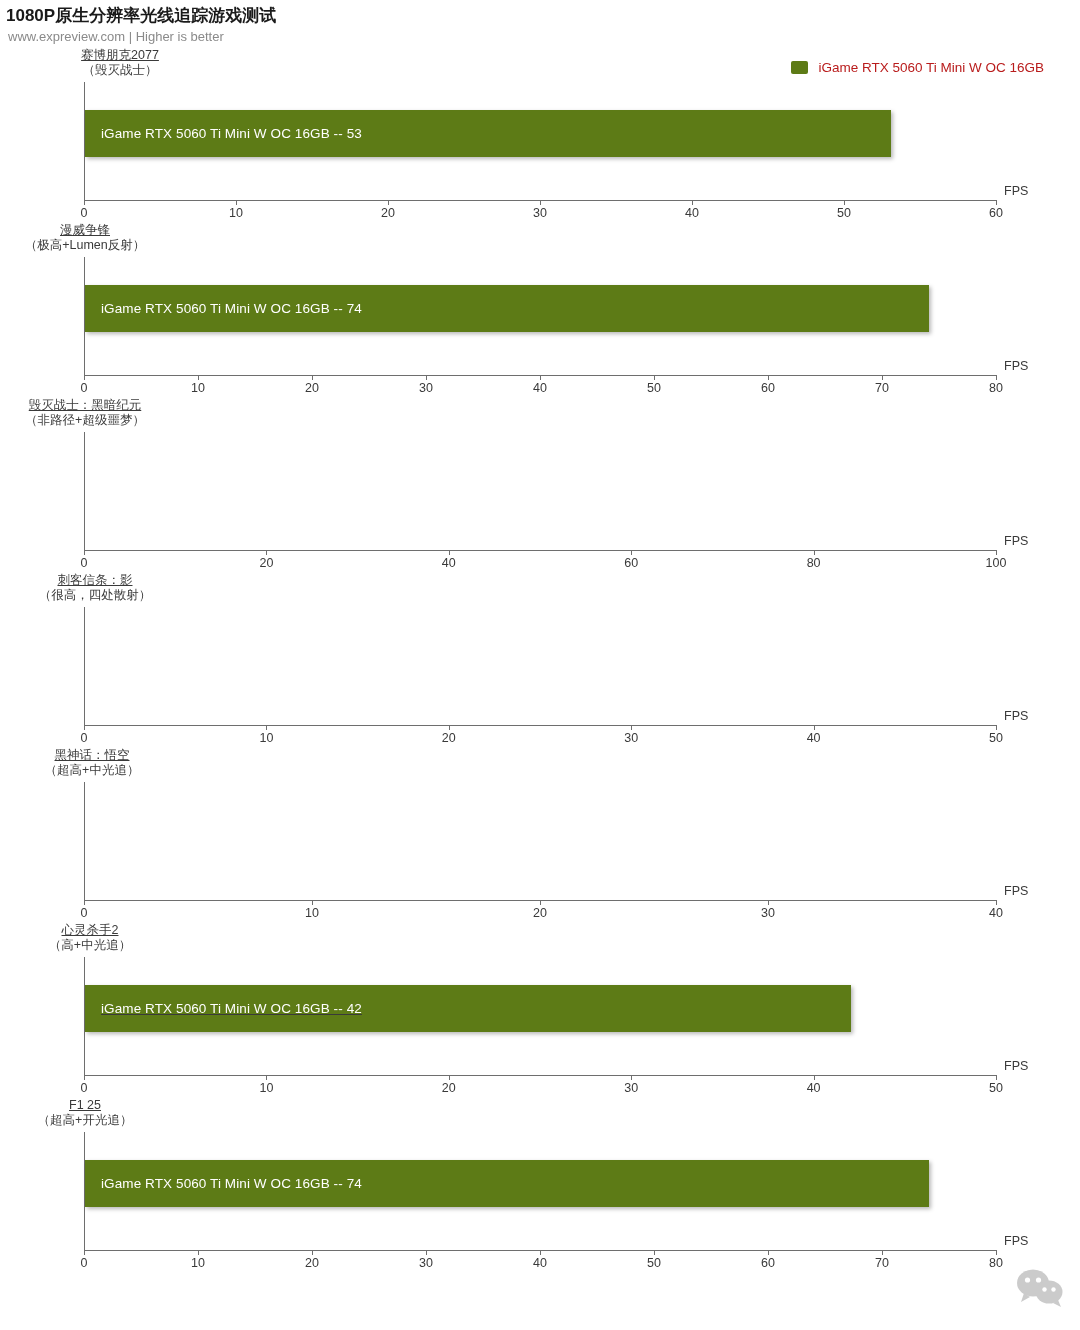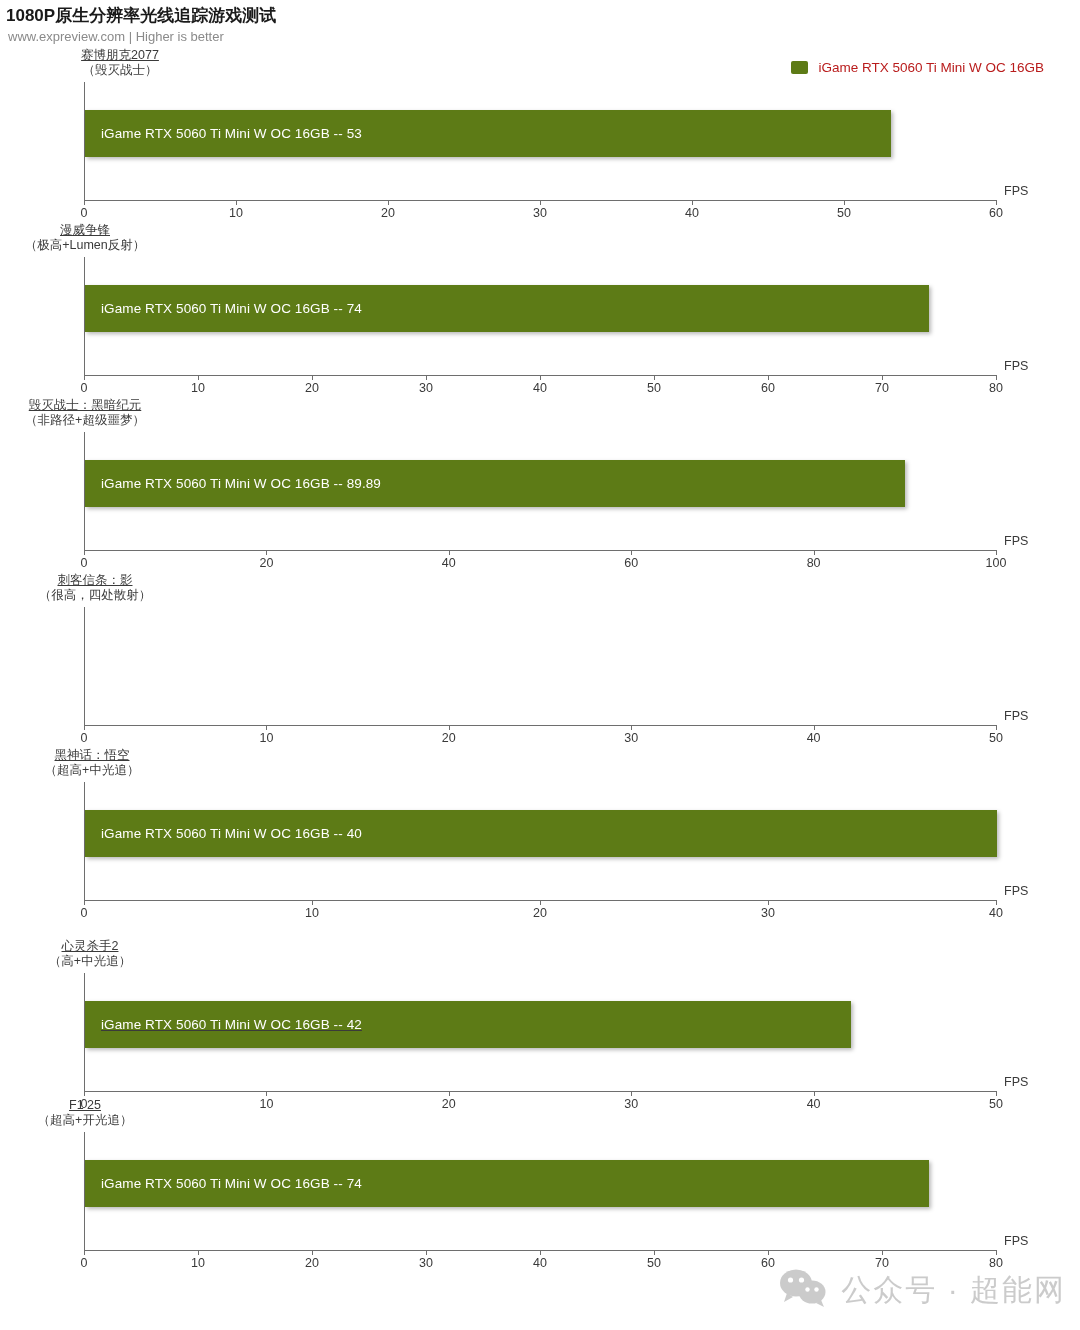--- a/index.html
+++ b/index.html
@@ -238,23 +238,20 @@
         <div class="tick-label" style="left: 182.4px; top: 158px;">20</div>
         <div class="tick" style="left: 364.8px; top: 152px;"></div>
         <div class="tick-label" style="left: 364.8px; top: 158px;">40</div>
         <div class="tick" style="left: 547.2px; top: 152px;"></div>
         <div class="tick-label" style="left: 547.2px; top: 158px;">60</div>
         <div class="tick" style="left: 729.6px; top: 152px;"></div>
         <div class="tick-label" style="left: 729.6px; top: 158px;">80</div>
         <div class="tick" style="left: 912px; top: 152px;"></div>
         <div class="tick-label" style="left: 912px; top: 158px;">100</div>
         <div class="axis-unit" style="left: 920px; top: 136px;">FPS</div>
-        <div class="bar" style="left: 1px; top: 62px; height: 47px; width: 819.797px; background: rgb(93, 123, 22);">
-          <span class="bar-label">iGame RTX 5060 Ti Mini W OC 16GB  --  89.89</span>
-        </div>
       </div>
     </div>
     <div class="chart-group" style="top: 573px; height: 175px;">
       <div class="group-title" style="left: -25px;">
         <span class="line1">刺客信条：影</span>
         <span class="line2">（很高，四处散射）</span>
       </div>
       <div class="plot" style="top: 0px; height: 175px;">
         <div class="y-axis" style="top: 34px; height: 118px;"></div>
         <div class="x-axis" style="top: 152px;"></div>
@@ -285,26 +282,23 @@
         <div class="tick-label" style="left: 0px; top: 158px;">0</div>
         <div class="tick" style="left: 228px; top: 152px;"></div>
         <div class="tick-label" style="left: 228px; top: 158px;">10</div>
         <div class="tick" style="left: 456px; top: 152px;"></div>
         <div class="tick-label" style="left: 456px; top: 158px;">20</div>
         <div class="tick" style="left: 684px; top: 152px;"></div>
         <div class="tick-label" style="left: 684px; top: 158px;">30</div>
         <div class="tick" style="left: 912px; top: 152px;"></div>
         <div class="tick-label" style="left: 912px; top: 158px;">40</div>
         <div class="axis-unit" style="left: 920px; top: 136px;">FPS</div>
-        <div class="bar" style="left: 1px; top: 62px; height: 47px; width: 912px; background: rgb(93, 123, 22);">
-          <span class="bar-label">iGame RTX 5060 Ti Mini W OC 16GB  --  40</span>
-        </div>
-      </div>
-    </div>
-    <div class="chart-group" style="top: 923px; height: 175px; margin-top: 16px;">
+      </div>
+    </div>
+    <div class="chart-group" style="top: 923px; height: 175px;">
       <div class="group-title" style="left: -30px;">
         <span class="line1">心灵杀手2</span>
         <span class="line2">（高+中光追）</span>
       </div>
       <div class="plot" style="top: 0px; height: 175px;">
         <div class="y-axis" style="top: 34px; height: 118px;"></div>
         <div class="x-axis" style="top: 152px;"></div>
         <div class="tick" style="left: 0px; top: 152px;"></div>
         <div class="tick-label" style="left: 0px; top: 158px;">0</div>
         <div class="tick" style="left: 182.4px; top: 152px;"></div>
@@ -363,14 +357,13 @@
       <ellipse cx="19" cy="15" rx="16" ry="13.5" fill="#c9c9c9"></ellipse>
       <polygon points="10,25 7,34 16,29" fill="#c9c9c9"></polygon>
       <circle cx="13.5" cy="12" r="2.6" fill="#ffffff"></circle>
       <circle cx="24.5" cy="12" r="2.6" fill="#ffffff"></circle>
       <ellipse cx="35" cy="24" rx="13.5" ry="11.5" fill="#c9c9c9"></ellipse>
       <polygon points="44,32 47,39 39,35" fill="#c9c9c9"></polygon>
       <circle cx="30.5" cy="21.5" r="2.2" fill="#ffffff"></circle>
       <circle cx="39.5" cy="21.5" r="2.2" fill="#ffffff"></circle>
     </svg>
   </span>
-  <span class="wm-text">公众号 · 超能网</span>
 </div>
 
 </body></html>

